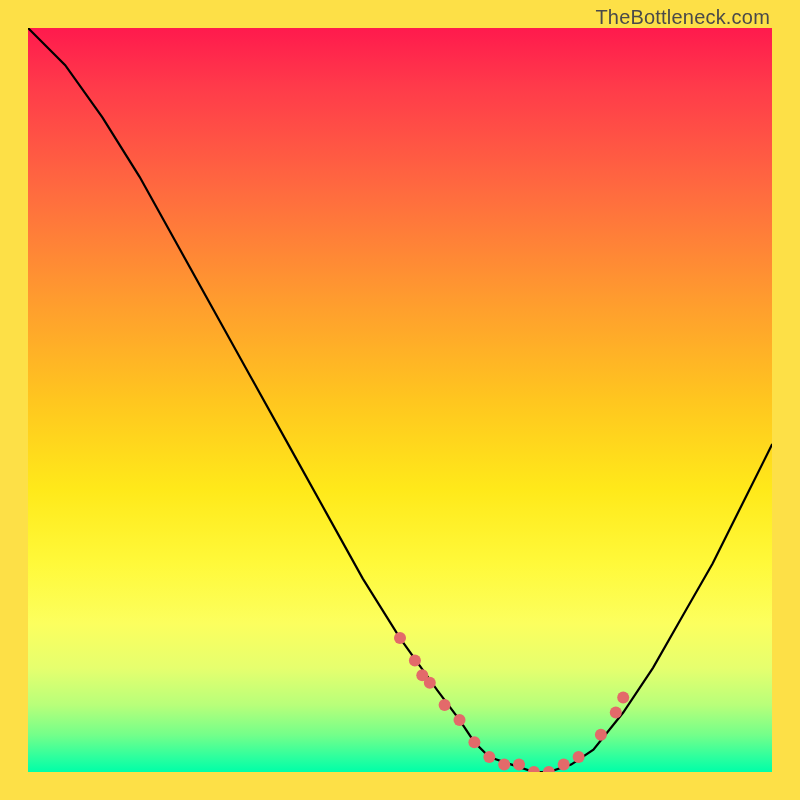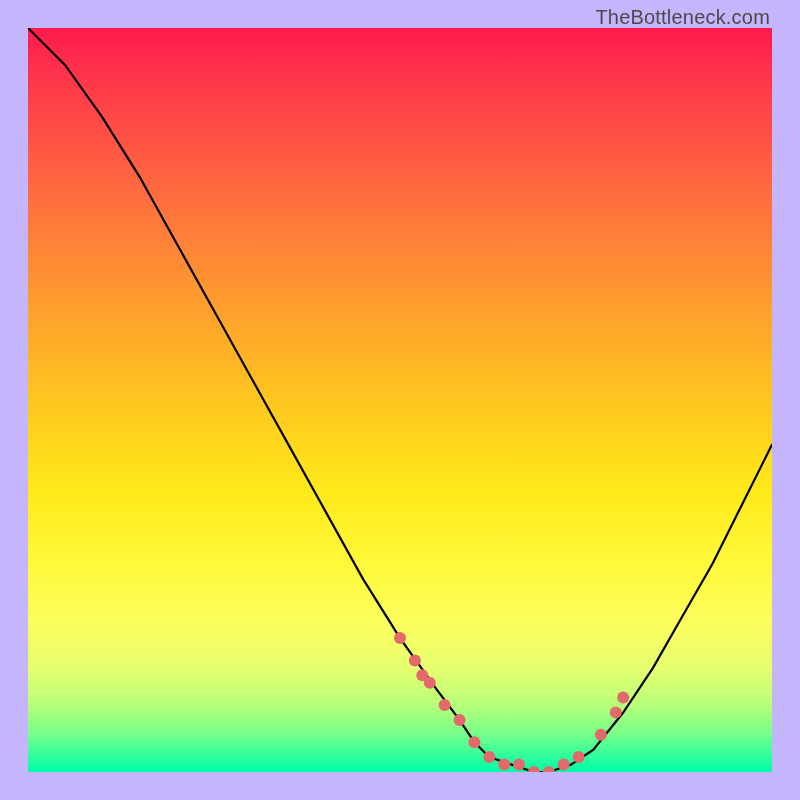--- a/index.html
+++ b/index.html
@@ -8,21 +8,21 @@
     width: 800px;
     height: 800px;
     background: #000;
     overflow: hidden;
     font-family: Arial, Helvetica, sans-serif;
   }
   .stage {
     position: relative;
     width: 800px;
     height: 800px;
-    background: #c4b5fd;
+    background: #fde047;
   }
   .plot {
     position: absolute;
     left: 28px;
     top: 28px;
     width: 744px;
     height: 744px;
     overflow: hidden;
   }
   .gradient {

